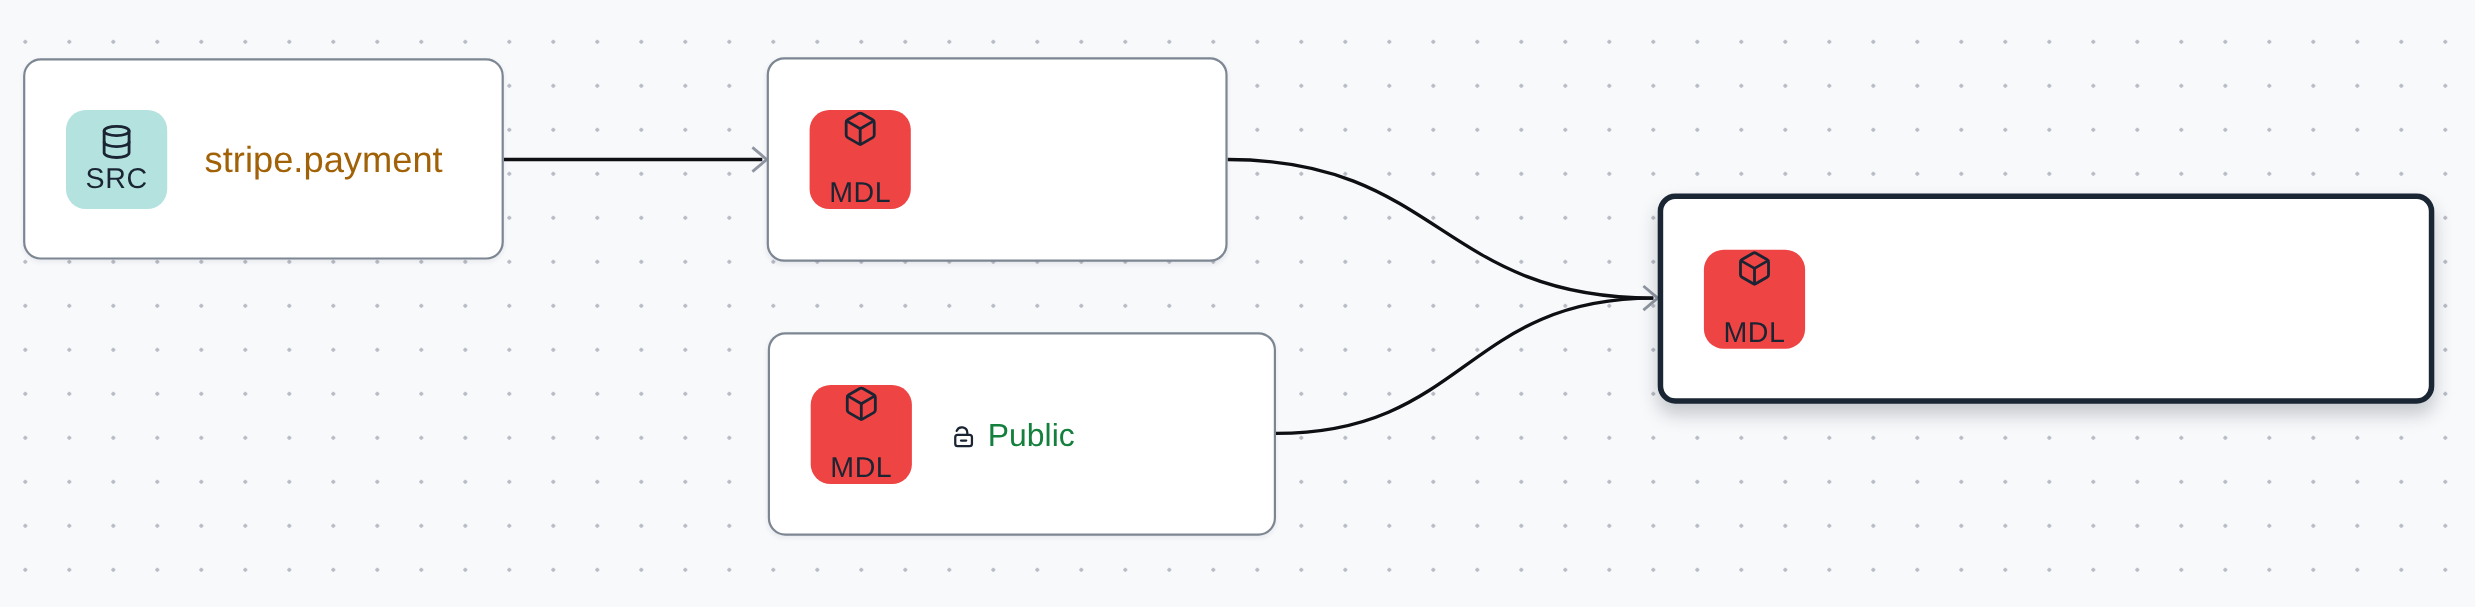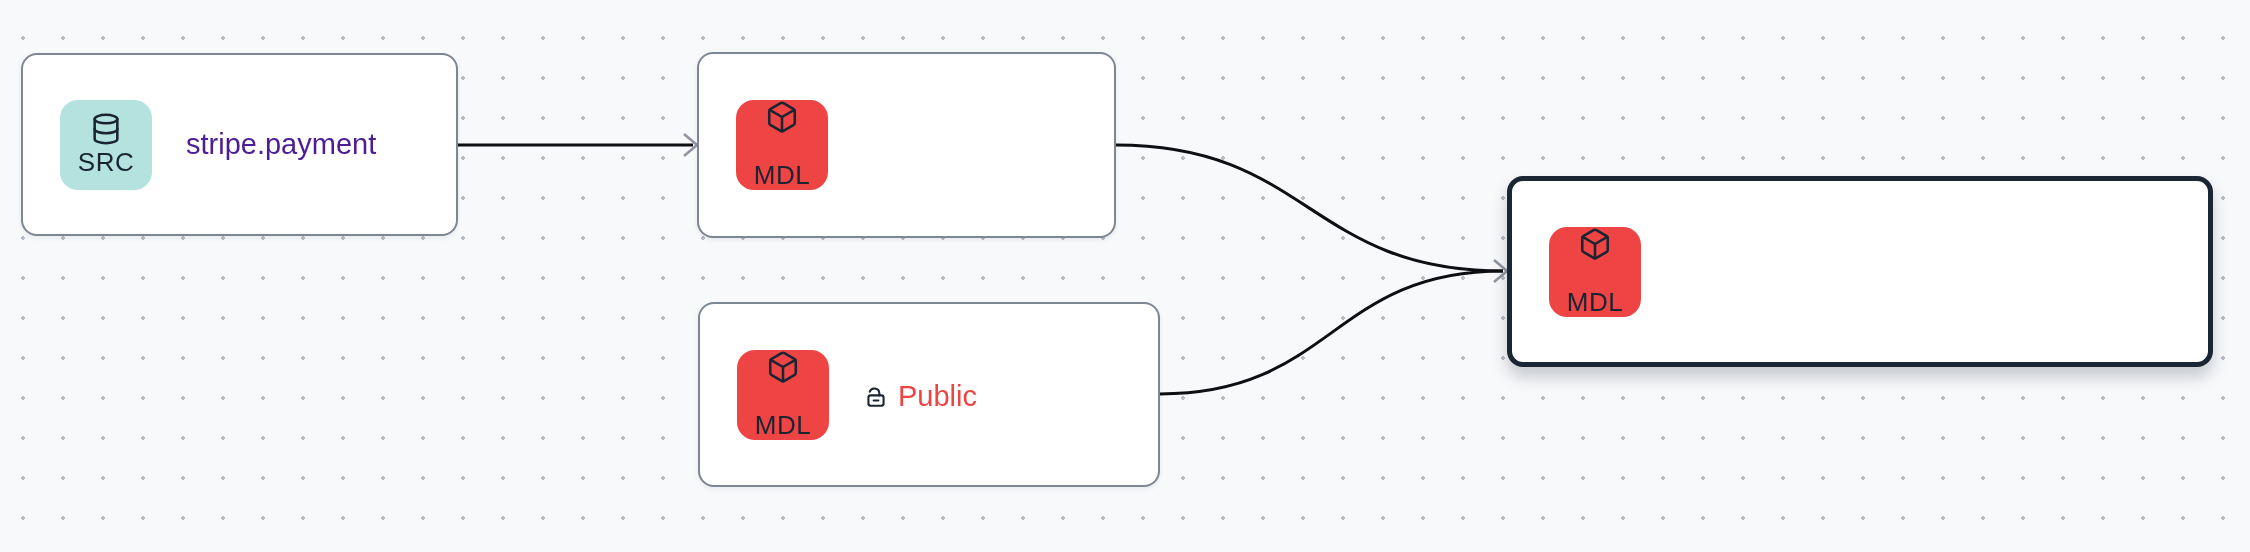--- a/index.html
+++ b/index.html
@@ -68,32 +68,32 @@
   }
 
   .node-text {
     margin-left: 34px;
     display: flex;
     flex-direction: column;
     justify-content: center;
     min-width: 0;
   }
   .node-title {
-    font-size: 29px;
+    font-size: 33px;
     line-height: 1.2;
-    color: #4c1d95;
+    color: #a16207;
     white-space: nowrap;
   }
   .node-sub {
     display: flex;
     align-items: center;
     gap: 9px;
     margin-top: 4px;
     font-size: 29px;
-    color: #ef4444;
+    color: #15803d;
   }
   .node-sub svg { width: 26px; height: 26px; display: block; }
 </style>
 </head>
 <body>
 
 <div class="canvas">
 
   <svg class="edges" viewBox="0 0 2250 552" xmlns="http://www.w3.org/2000/svg">
     <path class="edge-path" d="M 458 145 L 693 145"></path>

